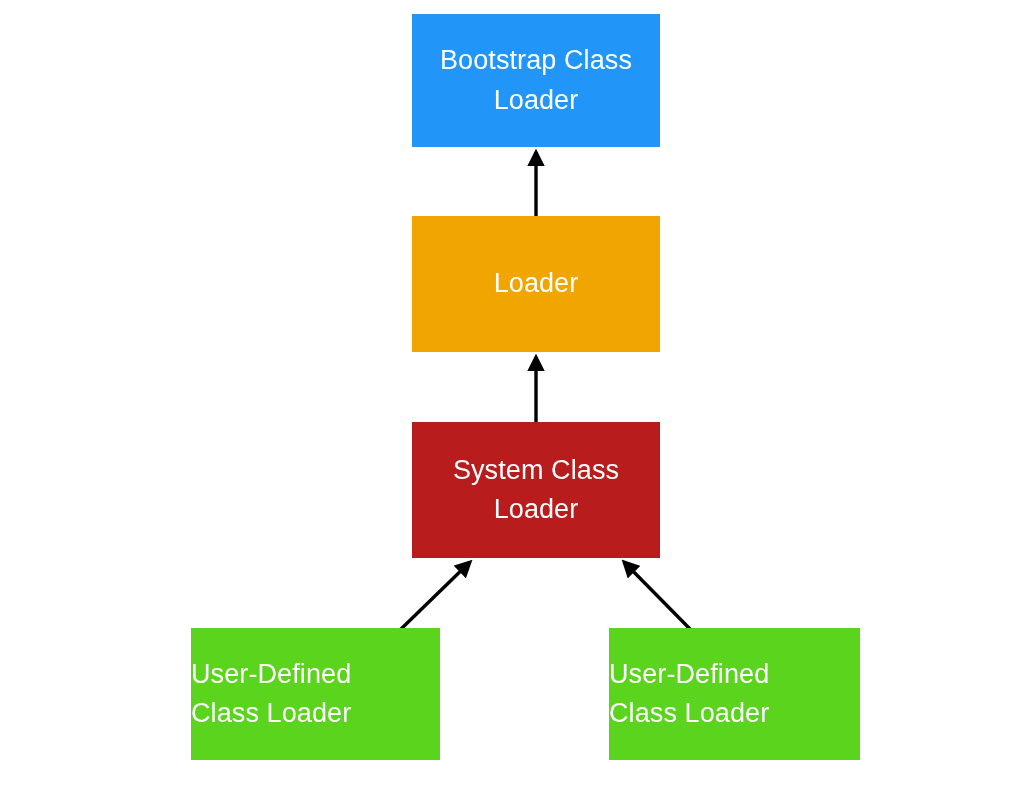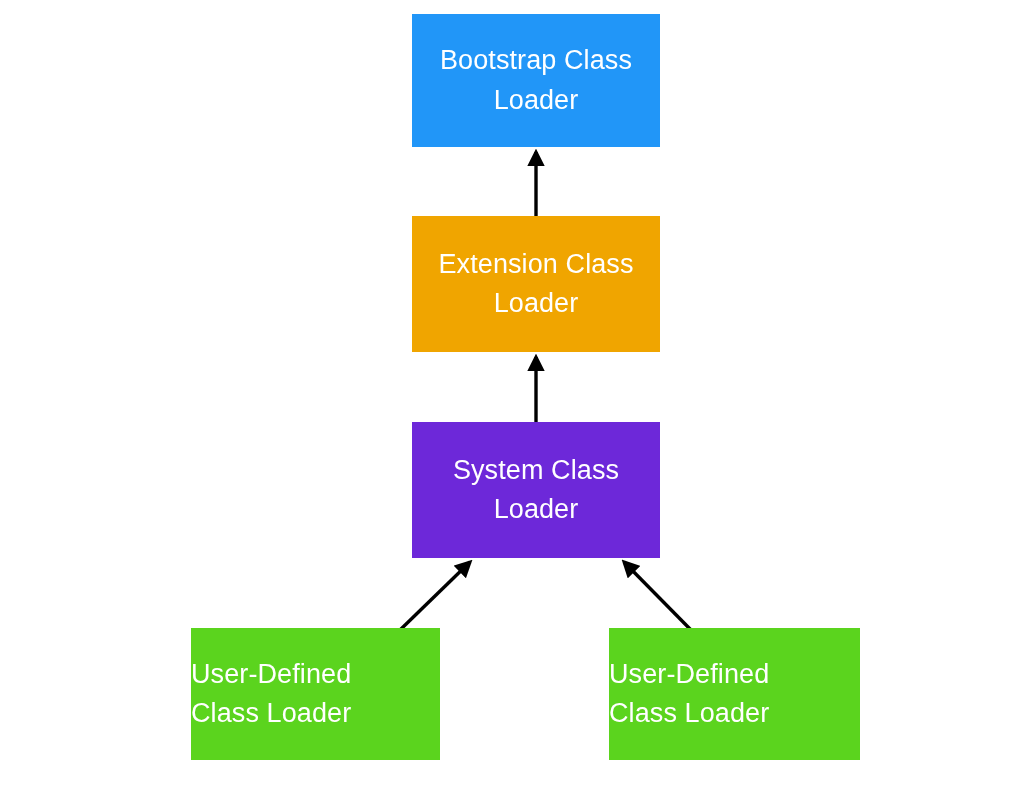--- a/index.html
+++ b/index.html
@@ -100,25 +100,24 @@
 
     <line x1="691" y1="630" x2="624" y2="562" stroke="#000000" stroke-width="3.4" marker-end="url(#arrowhead)"></line>
   </svg>
 
   <div class="node center" id="node-bootstrap" style="background: rgb(33, 150, 248); color: rgb(255, 255, 255);">
     <span class="line">Bootstrap Class</span>
     <span class="line">Loader</span>
   </div>
 
   <div class="node center" id="node-extension" style="background: rgb(240, 165, 0); color: rgb(255, 255, 255);">
-    <span class="line">Extension Class</span>
     <span class="line">Loader</span>
   </div>
 
-  <div class="node center" id="node-system" style="background: #6d28d9; color: rgb(255, 255, 255);">
+  <div class="node center" id="node-system" style="background: #b91c1c; color: rgb(255, 255, 255);">
     <span class="line">System Class</span>
     <span class="line">Loader</span>
   </div>
 
   <div class="node left" id="node-user-left" style="background: rgb(91, 212, 30); color: rgb(255, 255, 255);">
     <span class="line">User-Defined</span>
     <span class="line">Class Loader</span>
   </div>
 
   <div class="node left" id="node-user-right" style="background: rgb(91, 212, 30); color: rgb(255, 255, 255);">

